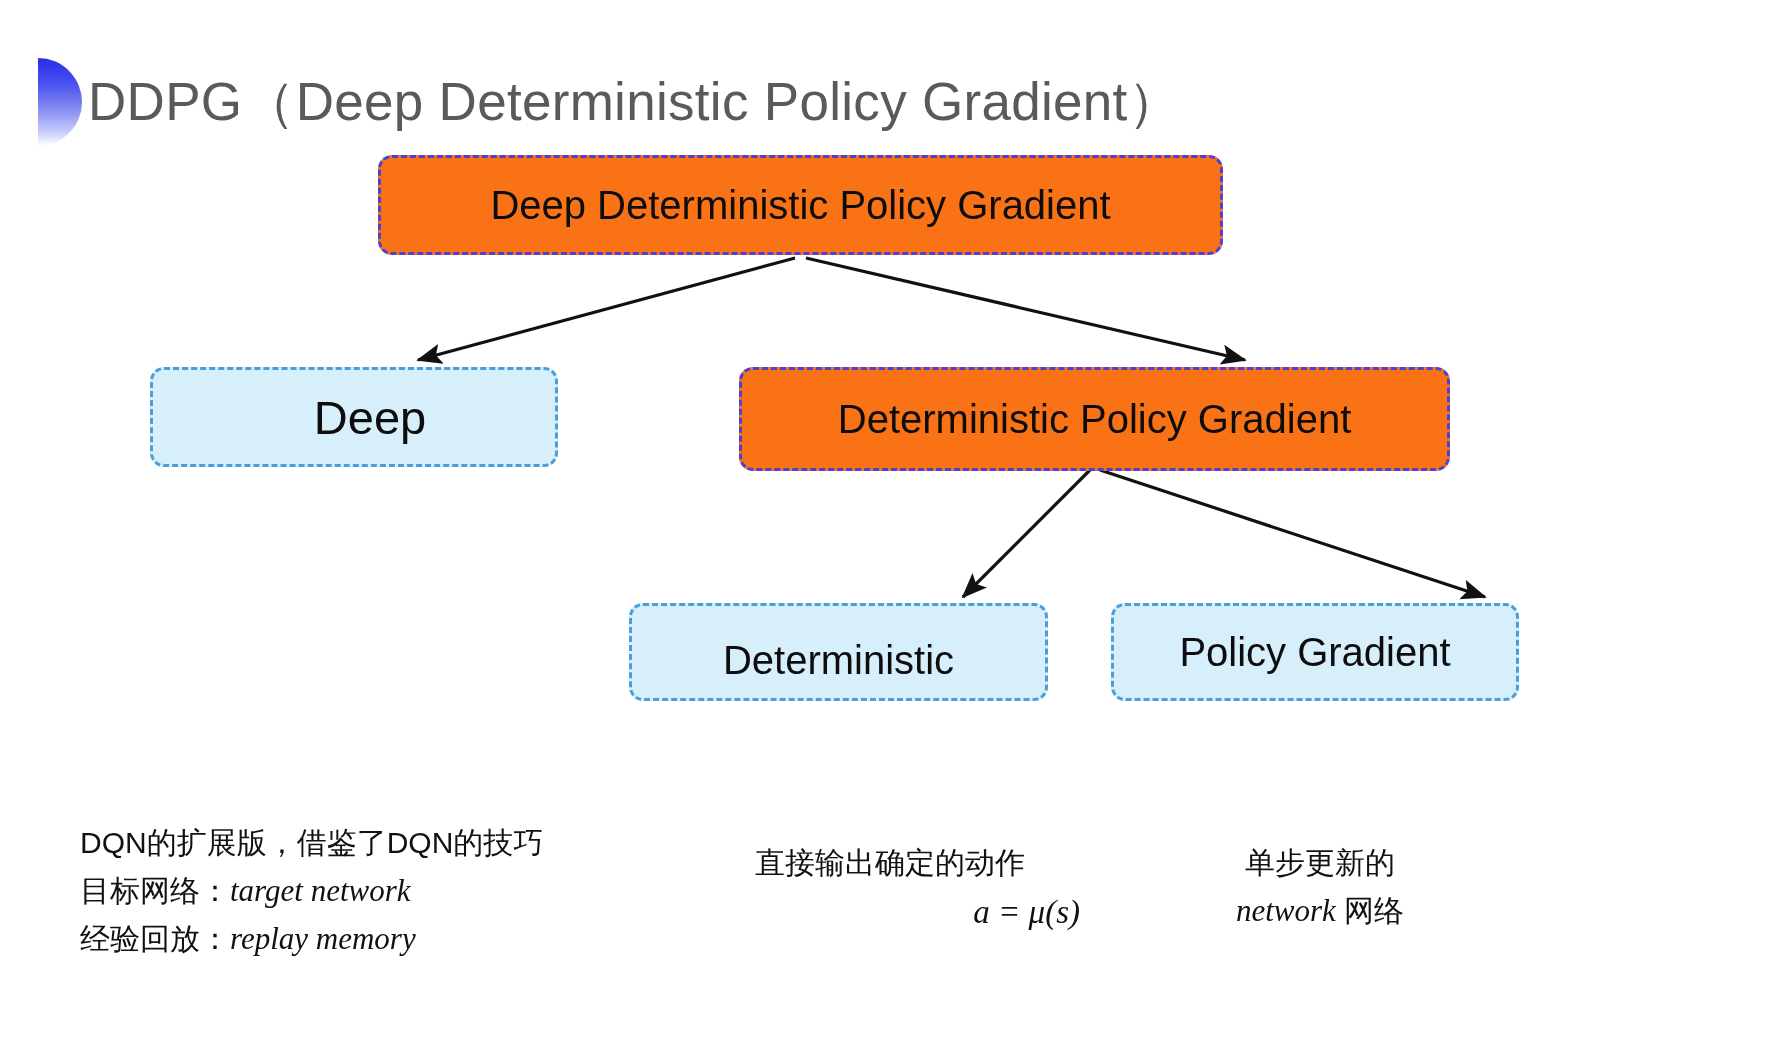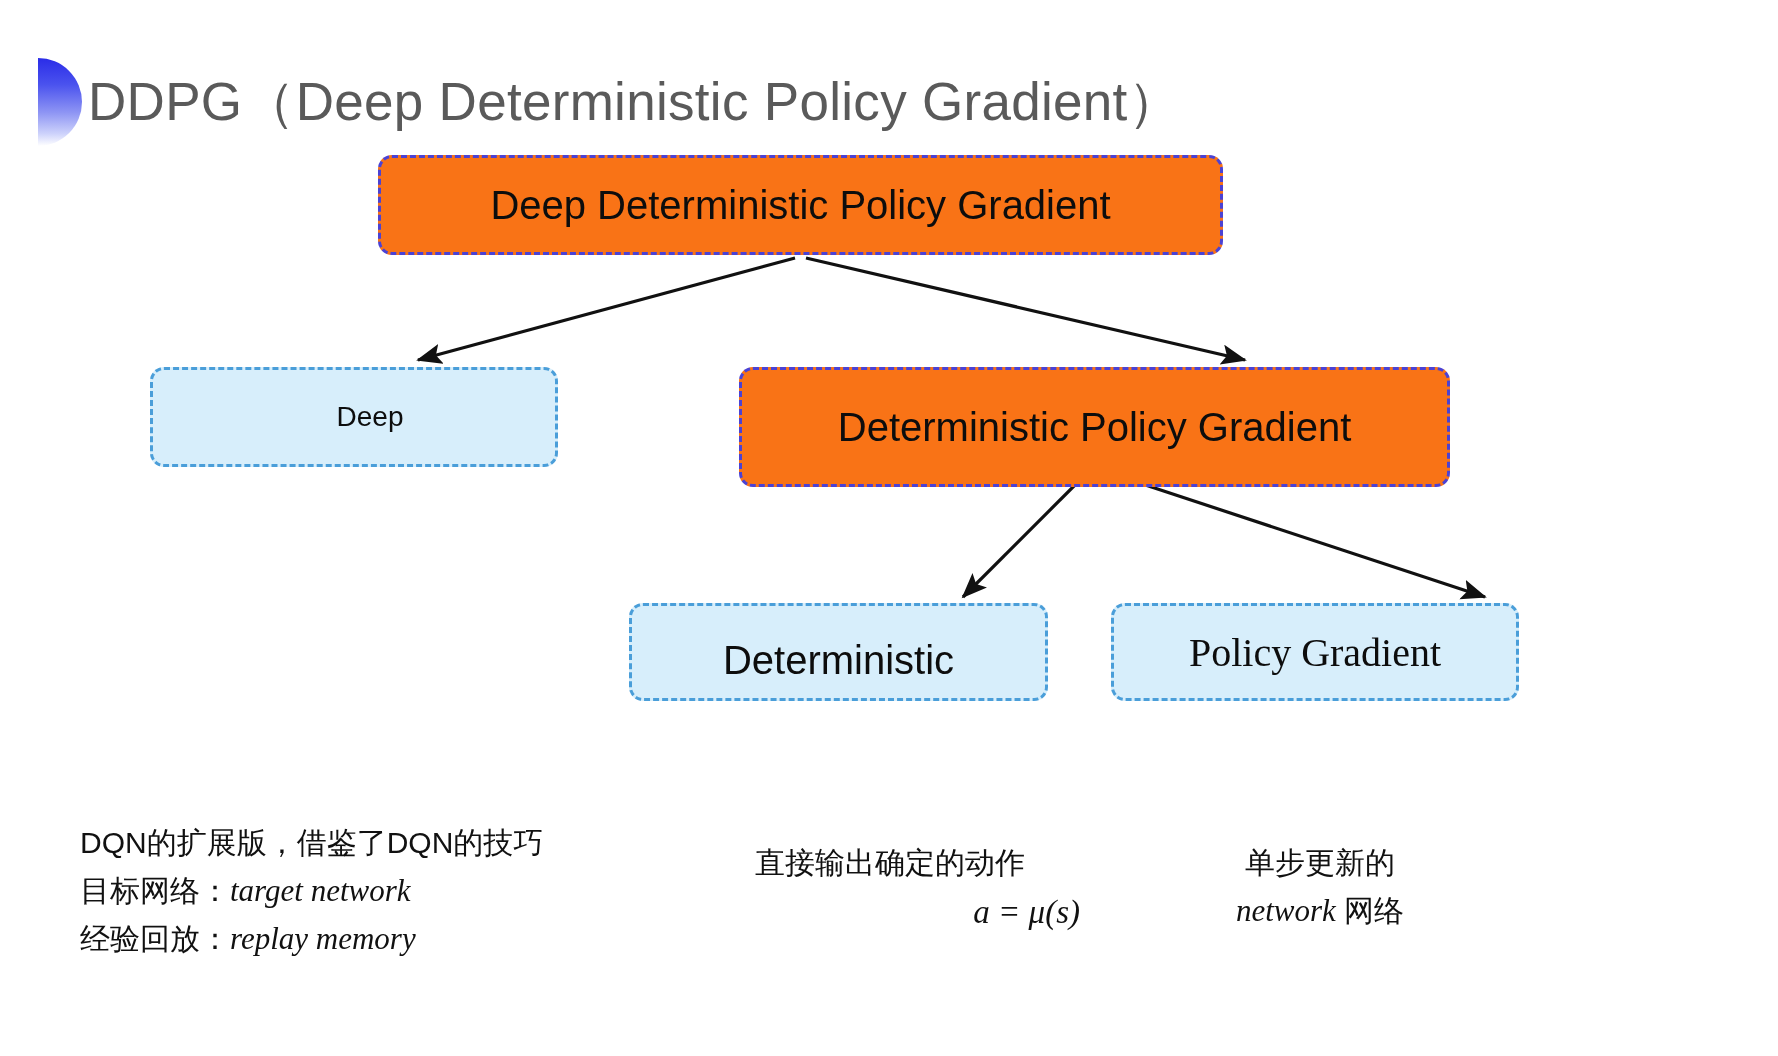--- a/index.html
+++ b/index.html
@@ -70,29 +70,29 @@
     background: #d7eefb;
     border: 3px dashed #4a9ed9;
   }
   .node-label {
     display: block;
     white-space: nowrap;
   }
 
   #node-root      { left: 378px;  top: 155px; width: 845px; height: 100px; }
   #node-deep      { left: 150px;  top: 367px; width: 408px; height: 100px; }
-  #node-dpg       { left: 739px;  top: 367px; width: 711px; height: 120px; }
+  #node-dpg       { left: 739px;  top: 367px; width: 711px; height: 104px; }
   #node-det       { left: 629px;  top: 603px; width: 419px; height: 98px;  }
   #node-pg        { left: 1111px; top: 603px; width: 408px; height: 98px;  }
 
   #node-root .node-label { font-size: 40px; }
-  #node-deep .node-label { font-size: 28px; margin-left: 32px; }
+  #node-deep .node-label { font-size: 47px; margin-left: 32px; }
   #node-dpg  .node-label { font-size: 40px; }
   #node-det  .node-label { font-size: 40px; margin-top: 17px; }
-  #node-pg   .node-label { font-size: 40px; font-family: Liberation Serif, serif; }
+  #node-pg   .node-label { font-size: 40px; }
 
   
   #arrows {
     position: absolute;
     left: 0;
     top: 0;
     width: 1778px;
     height: 1056px;
     pointer-events: none;
   }

